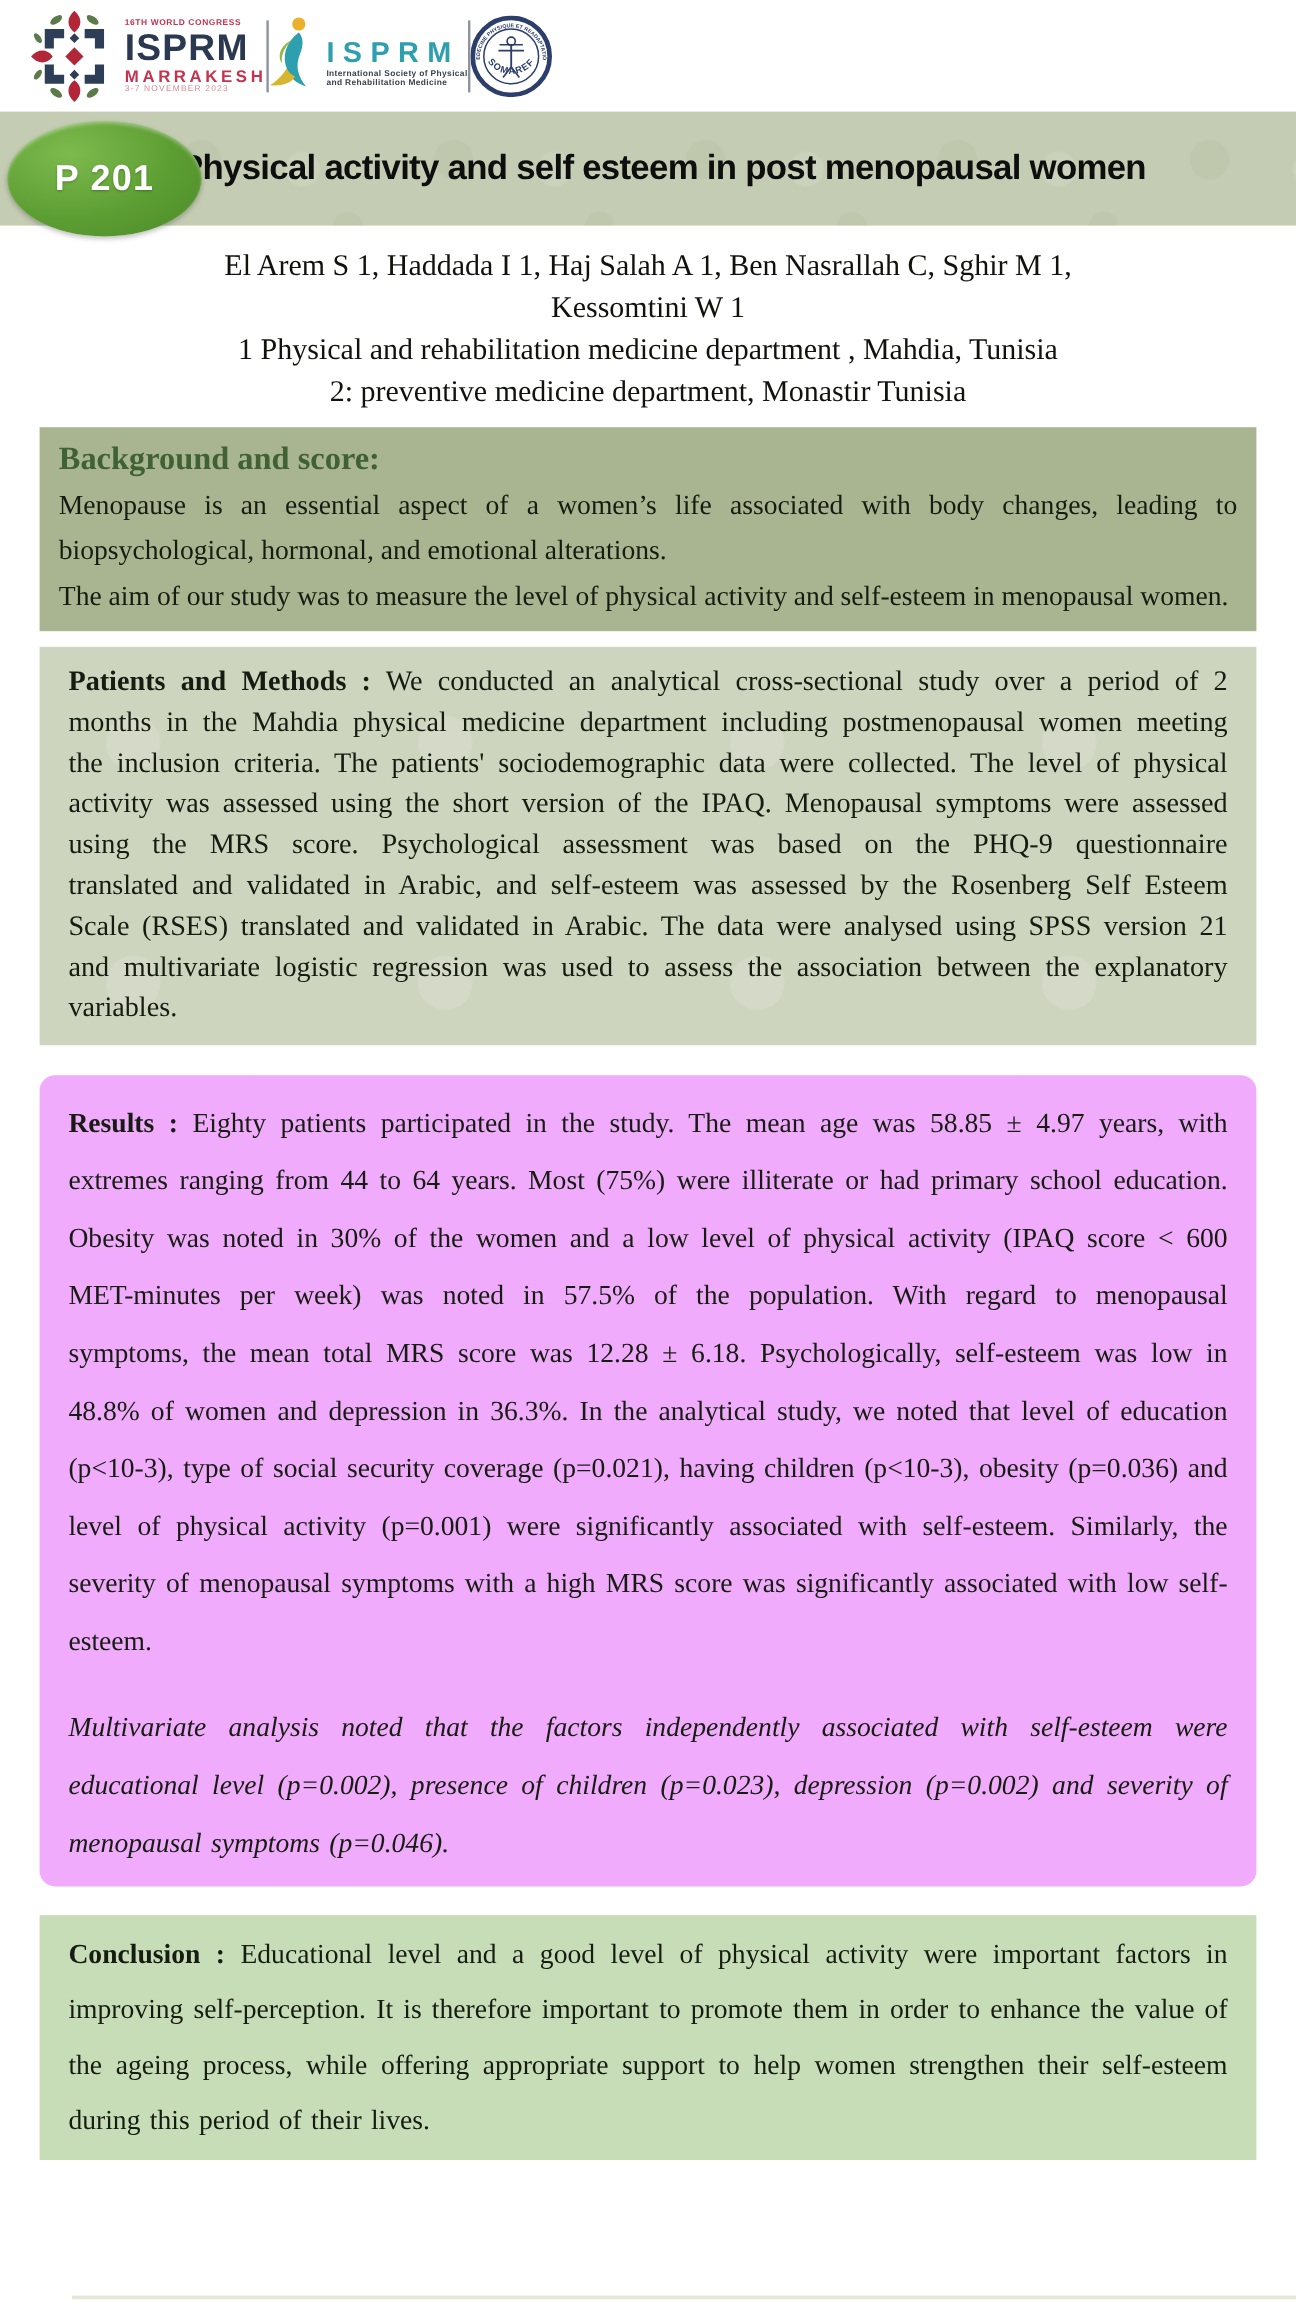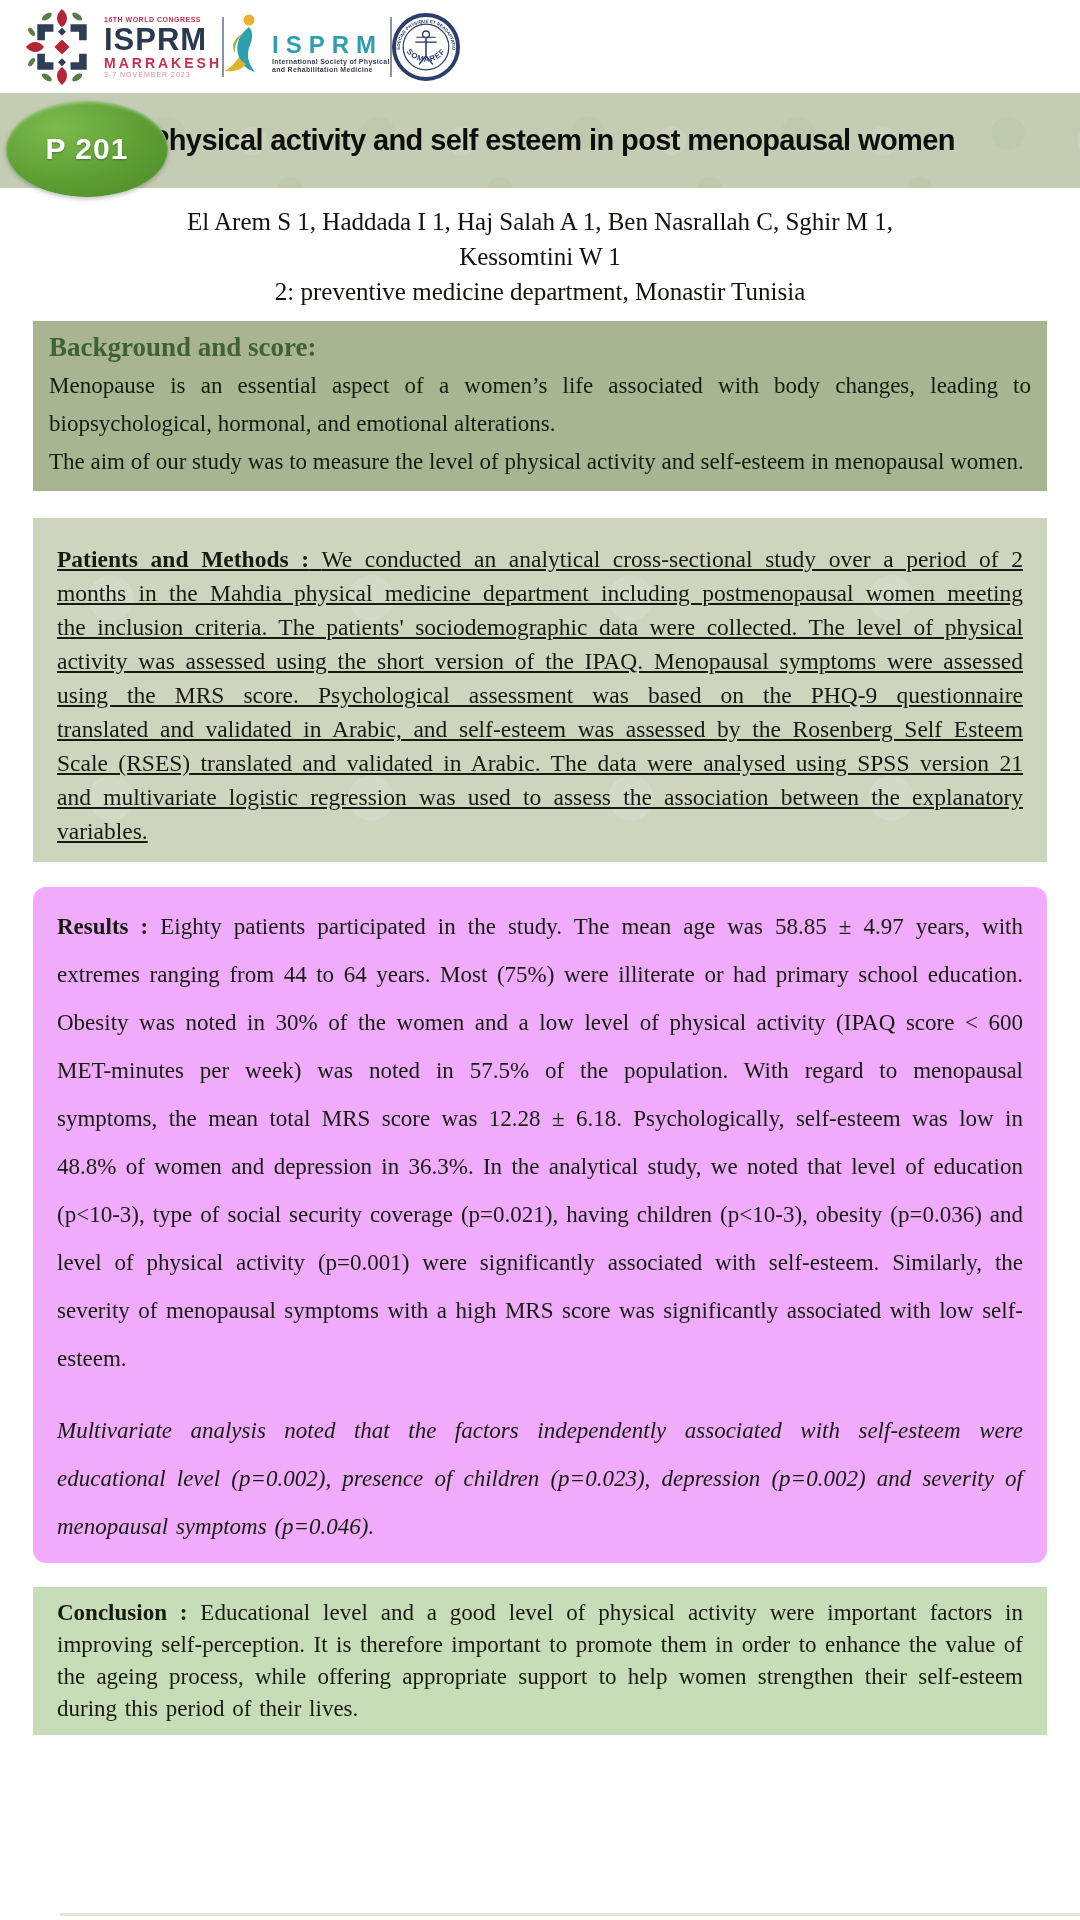--- a/index.html
+++ b/index.html
@@ -72,39 +72,39 @@
   
   .box { margin:0 33px; text-align:justify; }
   .box-background {
     margin-top:12px;
     background:#a8b590;
     padding:6px 16px 10px 16px;
   }
   .bg-heading { font-size:27px; font-weight:bold; color:#3f6134; line-height:40px; text-align:left; }
   .bg-body { font-size:23px; line-height:38px; color:#161c11; }
   .box-methods {
-    margin-top:27px;
+    margin-top:13px;
     background:#ced5bf;
     background-image:radial-gradient(circle at 30% 40%, rgba(255,255,255,.12) 0 22px, transparent 23px);
     background-size:260px 200px;
-    padding:24px 24px 14px 24px;
-    font-size:23.5px; line-height:34px; word-spacing:4px; color:#161c11;text-decoration:underline;
+    padding:12px 24px 14px 24px;
+    font-size:23.5px; line-height:34px; word-spacing:4px; color:#161c11;
   }
   .box-results {
     margin-top:25px;
     background:#f0abfc;
     padding:16px 24px 12px 24px;
     font-size:23px; line-height:48px; word-spacing:2px; color:#161c11;border-radius:13px;
   }
   .box-results .para2 { margin-top:24px;font-style:italic; }
   .box-conclusion {
     margin-top:24px;
     background:#c7ddb7;
     padding:10px 24px 10px 24px;
-    font-size:23px; line-height:32px; word-spacing:2px; color:#161c11;
+    font-size:23px; line-height:46px; word-spacing:2px; color:#161c11;
   }
   .runin { font-weight:bold; }
 
   .bottom-hint {
     position:absolute; left:60px; right:0; bottom:4px;
     height:3px; background:#e2e7d6;
   }
 </style>
 </head>
 <body>
@@ -182,20 +182,21 @@
 <div class="banner">
   <div class="badge-oval">
     <span class="badge-label">P 201</span>
   </div>
   <div class="banner-title">Physical activity and self esteem in post menopausal women</div>
 </div>
 
 <div class="authors">
   <div>El Arem S 1, Haddada I 1, Haj Salah A 1, Ben Nasrallah C, Sghir M 1,</div>
   <div>Kessomtini W 1</div>
+  <div>1 Physical and rehabilitation medicine department , Mahdia, Tunisia</div>
   <div>2: preventive medicine department, Monastir Tunisia</div>
 </div>
 
 <div class="box box-background">
   <div class="bg-heading">Background and score:</div>
   <div class="bg-body">
     <div>Menopause is an essential aspect of a women’s life associated with body changes, leading to biopsychological, hormonal, and emotional alterations.</div>
     <div>The aim of our study was to measure the level of physical activity and self-esteem in menopausal women.</div>
   </div>
 </div>

